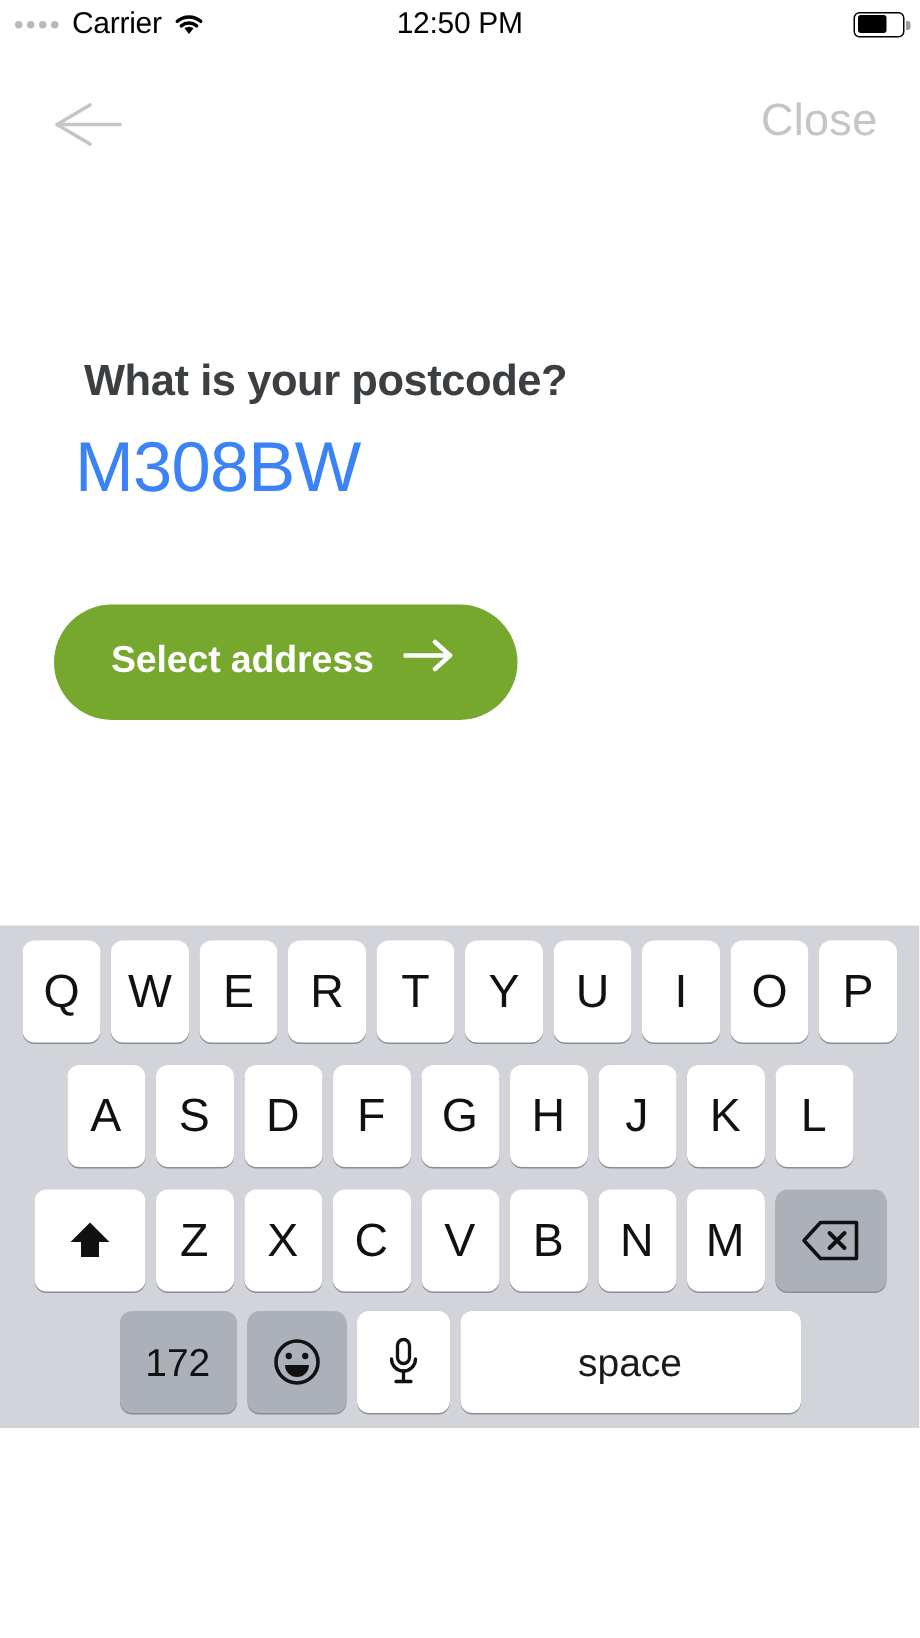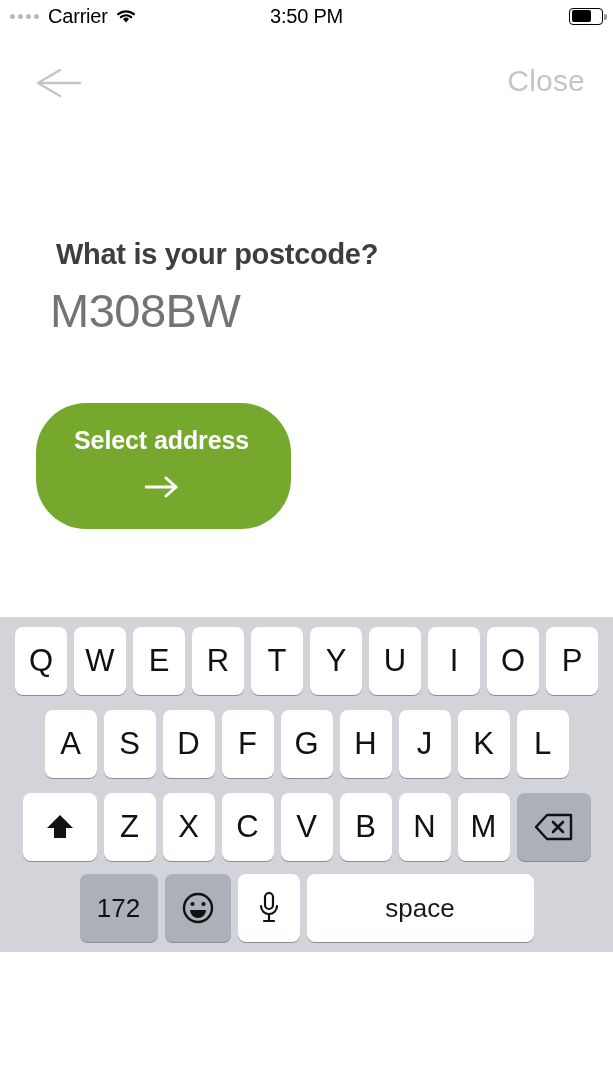--- a/index.html
+++ b/index.html
@@ -129,21 +129,21 @@
     margin: 118px 0 0 56px;
     font-size: 29px;
     font-weight: bold;
     color: #3c3f42;
     letter-spacing: -0.3px;
   }
   .postcode-value {
     margin: 14px 0 0 50px;
     font-size: 47px;
     font-weight: 400;
-    color: #737373;
+    color: #3b82f6;
     letter-spacing: -0.5px;
     line-height: 1.1;
   }
   .hint {
     margin: 60px 52px 0 52px;
     font-size: 25px;
     line-height: 1.28;
     color: #6f7376;
     max-width: 520px;
     letter-spacing: -0.1px;
@@ -156,21 +156,20 @@
     padding: 23px 42px 25px 38px;
     background: #76a82e;
     border: none;
     border-radius: 50px;
     color: #ffffff;
     font-family: "Liberation Sans", sans-serif;
     font-size: 25px;
     font-weight: bold;
     letter-spacing: -0.1px;
     cursor: pointer;
-    flex-direction: column;
   }
   .cta .arrow { display: block; }
 
   
   .keyboard {
     position: absolute;
     left: 0; bottom: 0;
     width: 613px;
     height: 335px;
     background: #d2d4da;
@@ -248,21 +247,21 @@
         </span>
       <span class="carrier-label">Carrier</span>
       <span>
         <svg class="wifi-icon" viewBox="0 0 22 17">
           <path d="M11 14.6 L14 10.9 A4.6 4.6 0 0 0 8 10.9 Z" fill="#000"></path>
           <path d="M3.2 6.2 A12 12 0 0 1 18.8 6.2" stroke="#000" stroke-width="2.3" fill="none" stroke-linecap="round"></path>
           <path d="M5.9 9.2 A8 8 0 0 1 16.1 9.2" stroke="#000" stroke-width="2.3" fill="none" stroke-linecap="round"></path>
         </svg>
       </span>
     </div>
-    <div class="status-center">3:50 PM</div>
+    <div class="status-center">12:50 PM</div>
     <div class="status-right">
       <span class="battery">
         <span class="battery-fill"></span>
       </span>
     </div>
   </div>
 
   <div class="nav-bar">
     <div class="back-btn">
       <svg width="52" height="34" viewBox="0 0 52 34">

